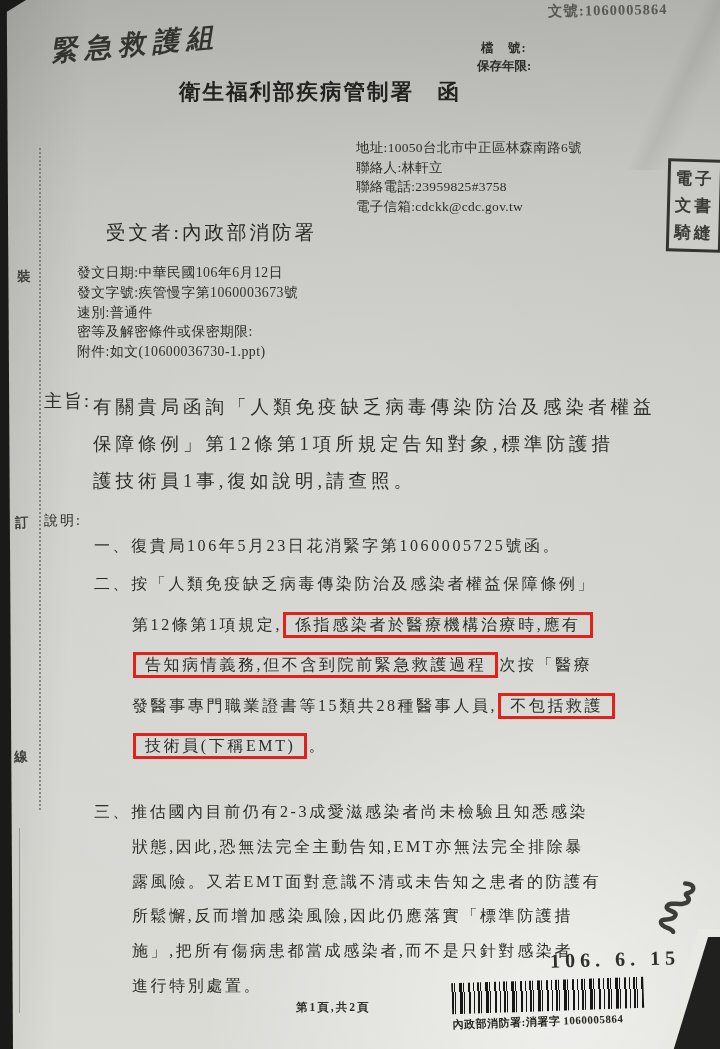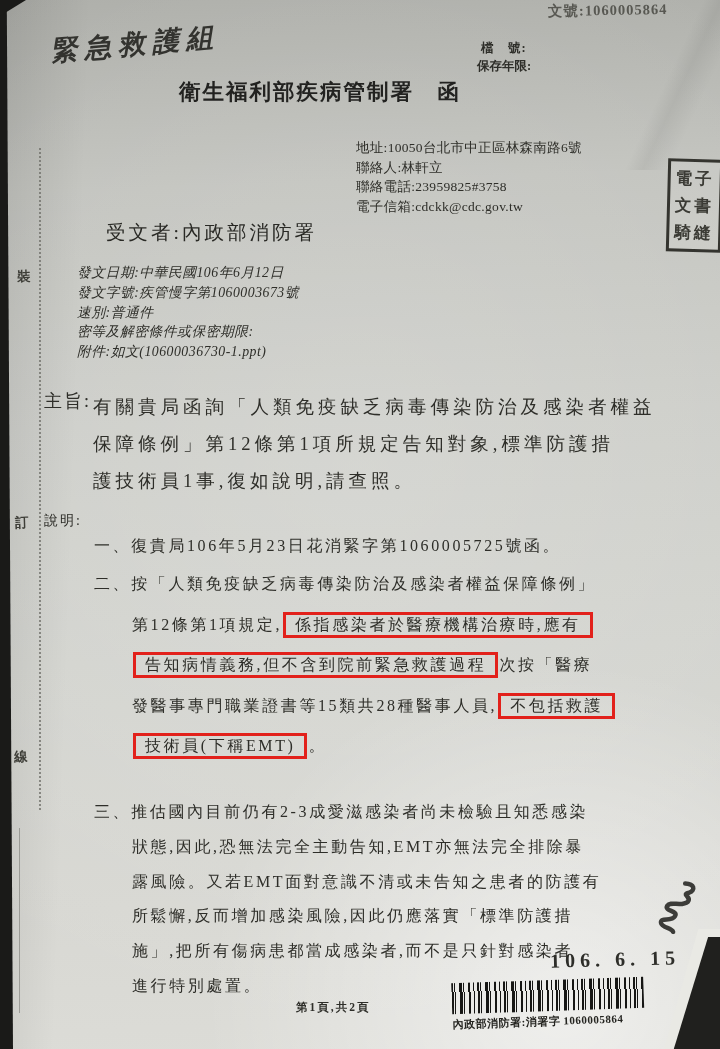--- a/index.html
+++ b/index.html
@@ -31,21 +31,21 @@
 
   .sender { left:356px; top:138px; font-size:13.5px; line-height:19.5px; letter-spacing:.3px; }
   .sender div { white-space:nowrap; }
 
   .seam-stamp { left:667px; top:159px; border:3px solid #34342f; padding:3px 5px;
     color:#3b3b35; transform:rotate(1.5deg); background:rgba(255,255,255,.08); }
   .seam-stamp div { font-size:16.5px; font-weight:700; letter-spacing:3px; line-height:27px; white-space:nowrap; }
 
   .recipient { left:77px; top:219px; font-size:19.5px; letter-spacing:3px; color:#292925;margin-left:29px; }
 
-  .meta { left:77px; top:263px; font-size:13.8px; line-height:19.8px; letter-spacing:.5px;font-style:italic; }
+  .meta { left:77px; top:263px; font-size:13.8px; line-height:19.8px; letter-spacing:.5px; }
   .meta div { white-space:nowrap; }
 
   .subject-label { left:44px; top:389px; font-size:18px; letter-spacing:2px;font-family:Liberation Serif, serif; }
   .subject-content { left:93px; top:389px; font-size:18.5px; letter-spacing:4px; line-height:37px; }
   .explain-label { left:44px; top:512px; font-size:14px; letter-spacing:2px; }
 
   .item { font-size:16px; letter-spacing:2.6px;margin-left:20px; }
   .item .line { white-space:nowrap; }
   .item1 { left:74px; top:528px; line-height:36px; }
   .item2 { left:74px; top:564px; line-height:40.5px; }

